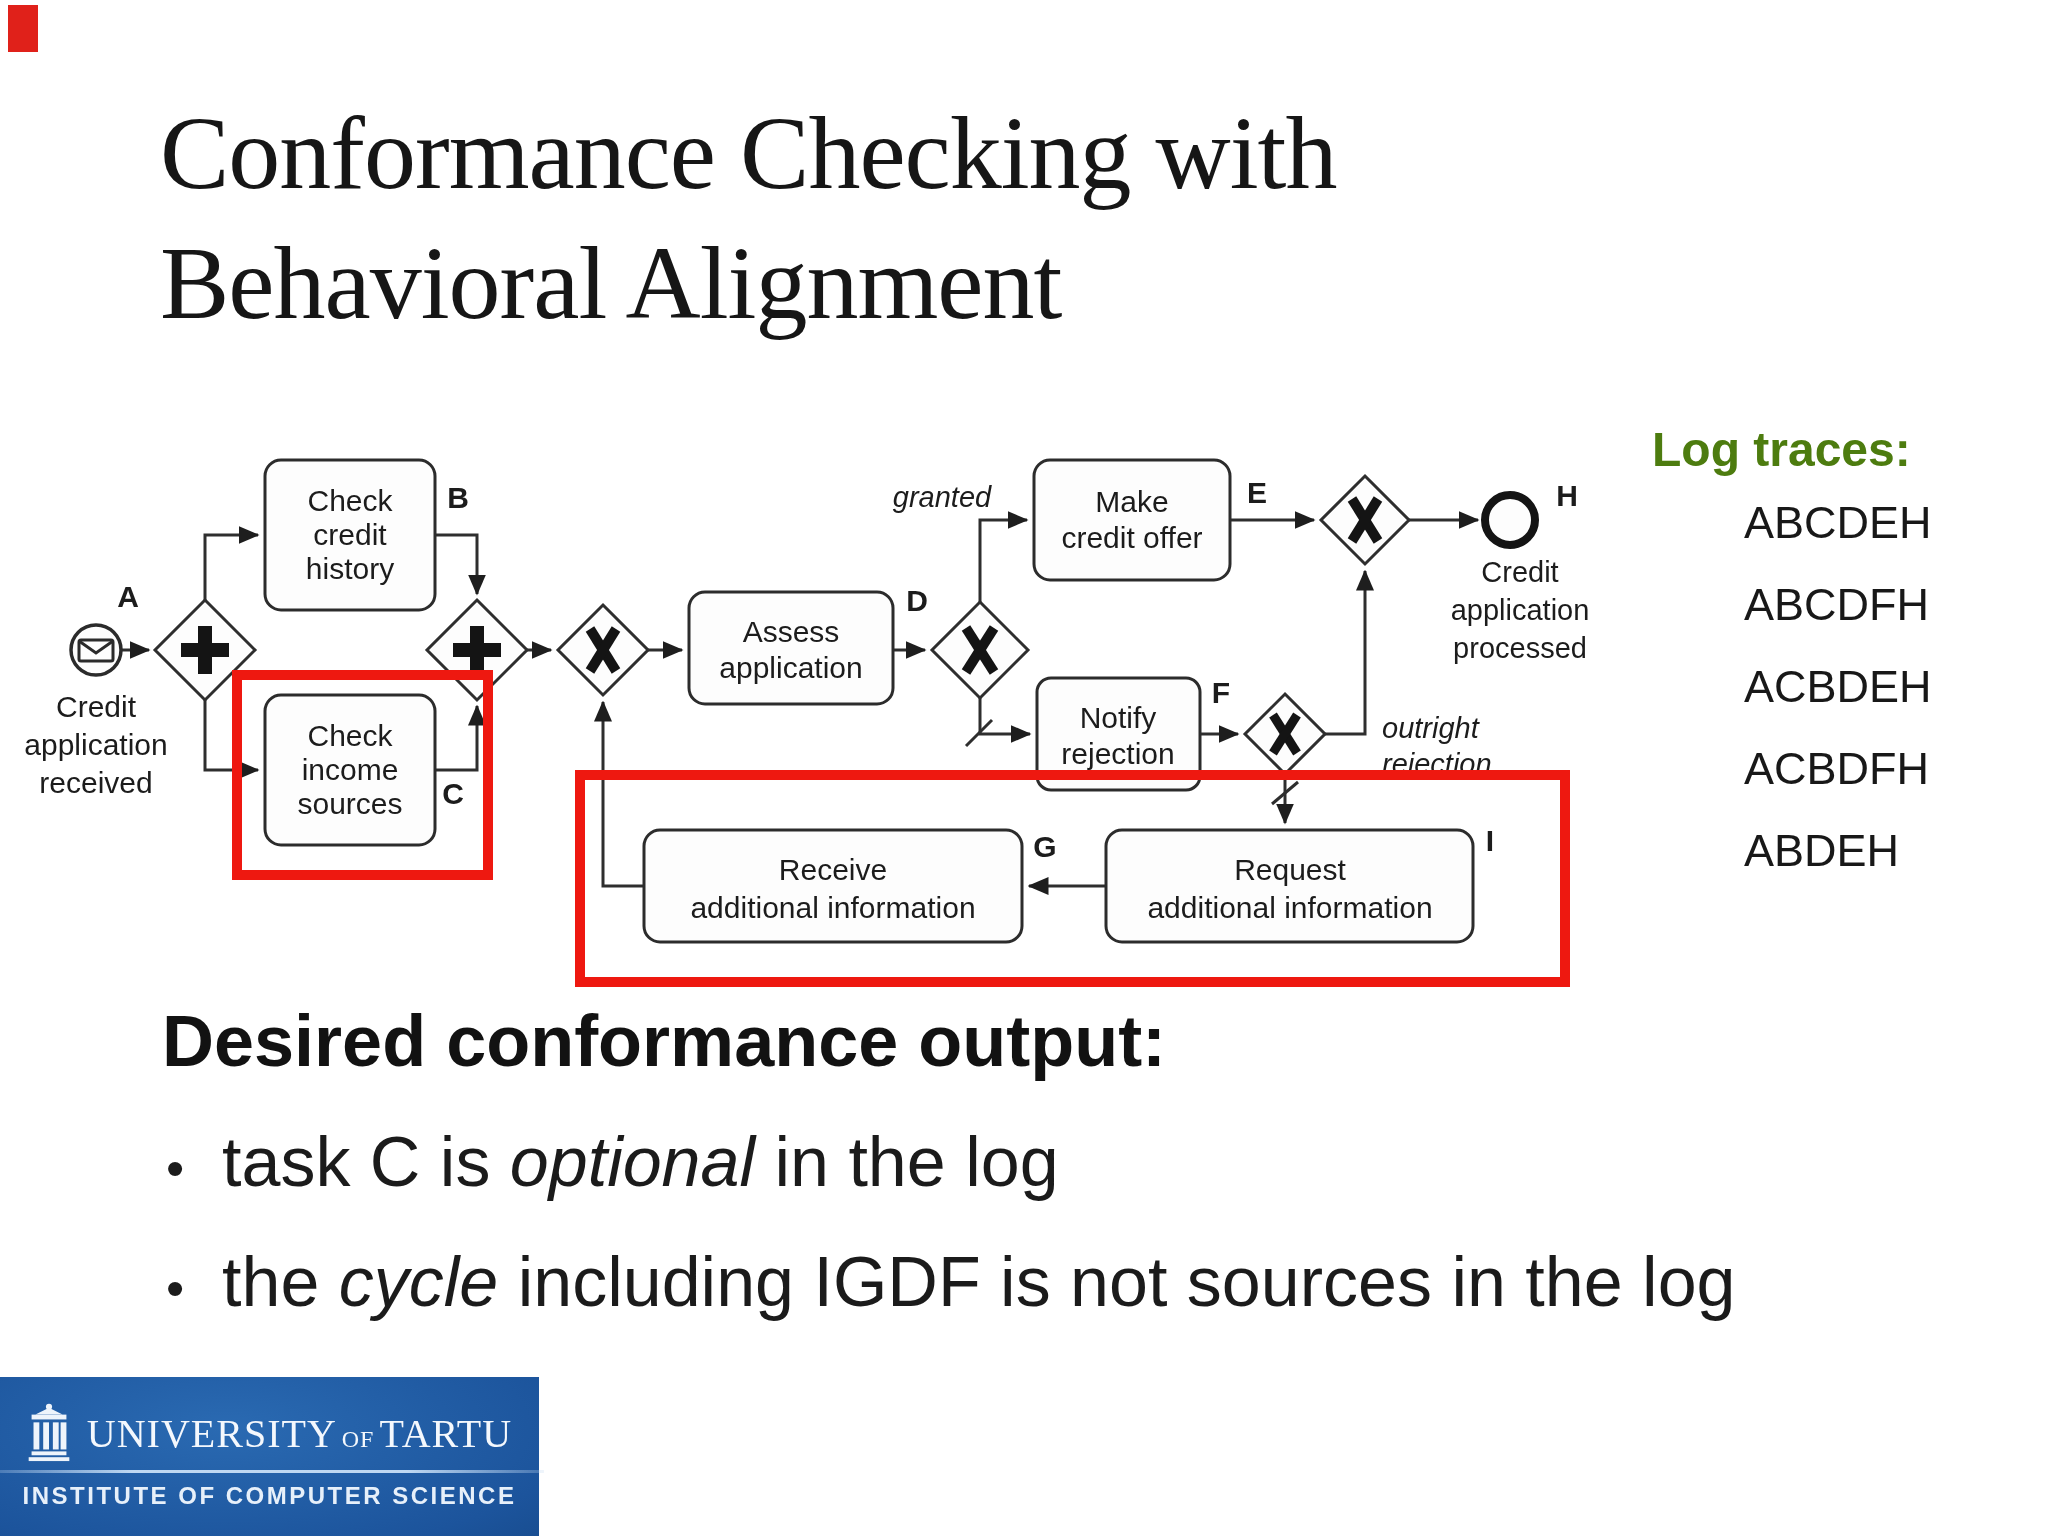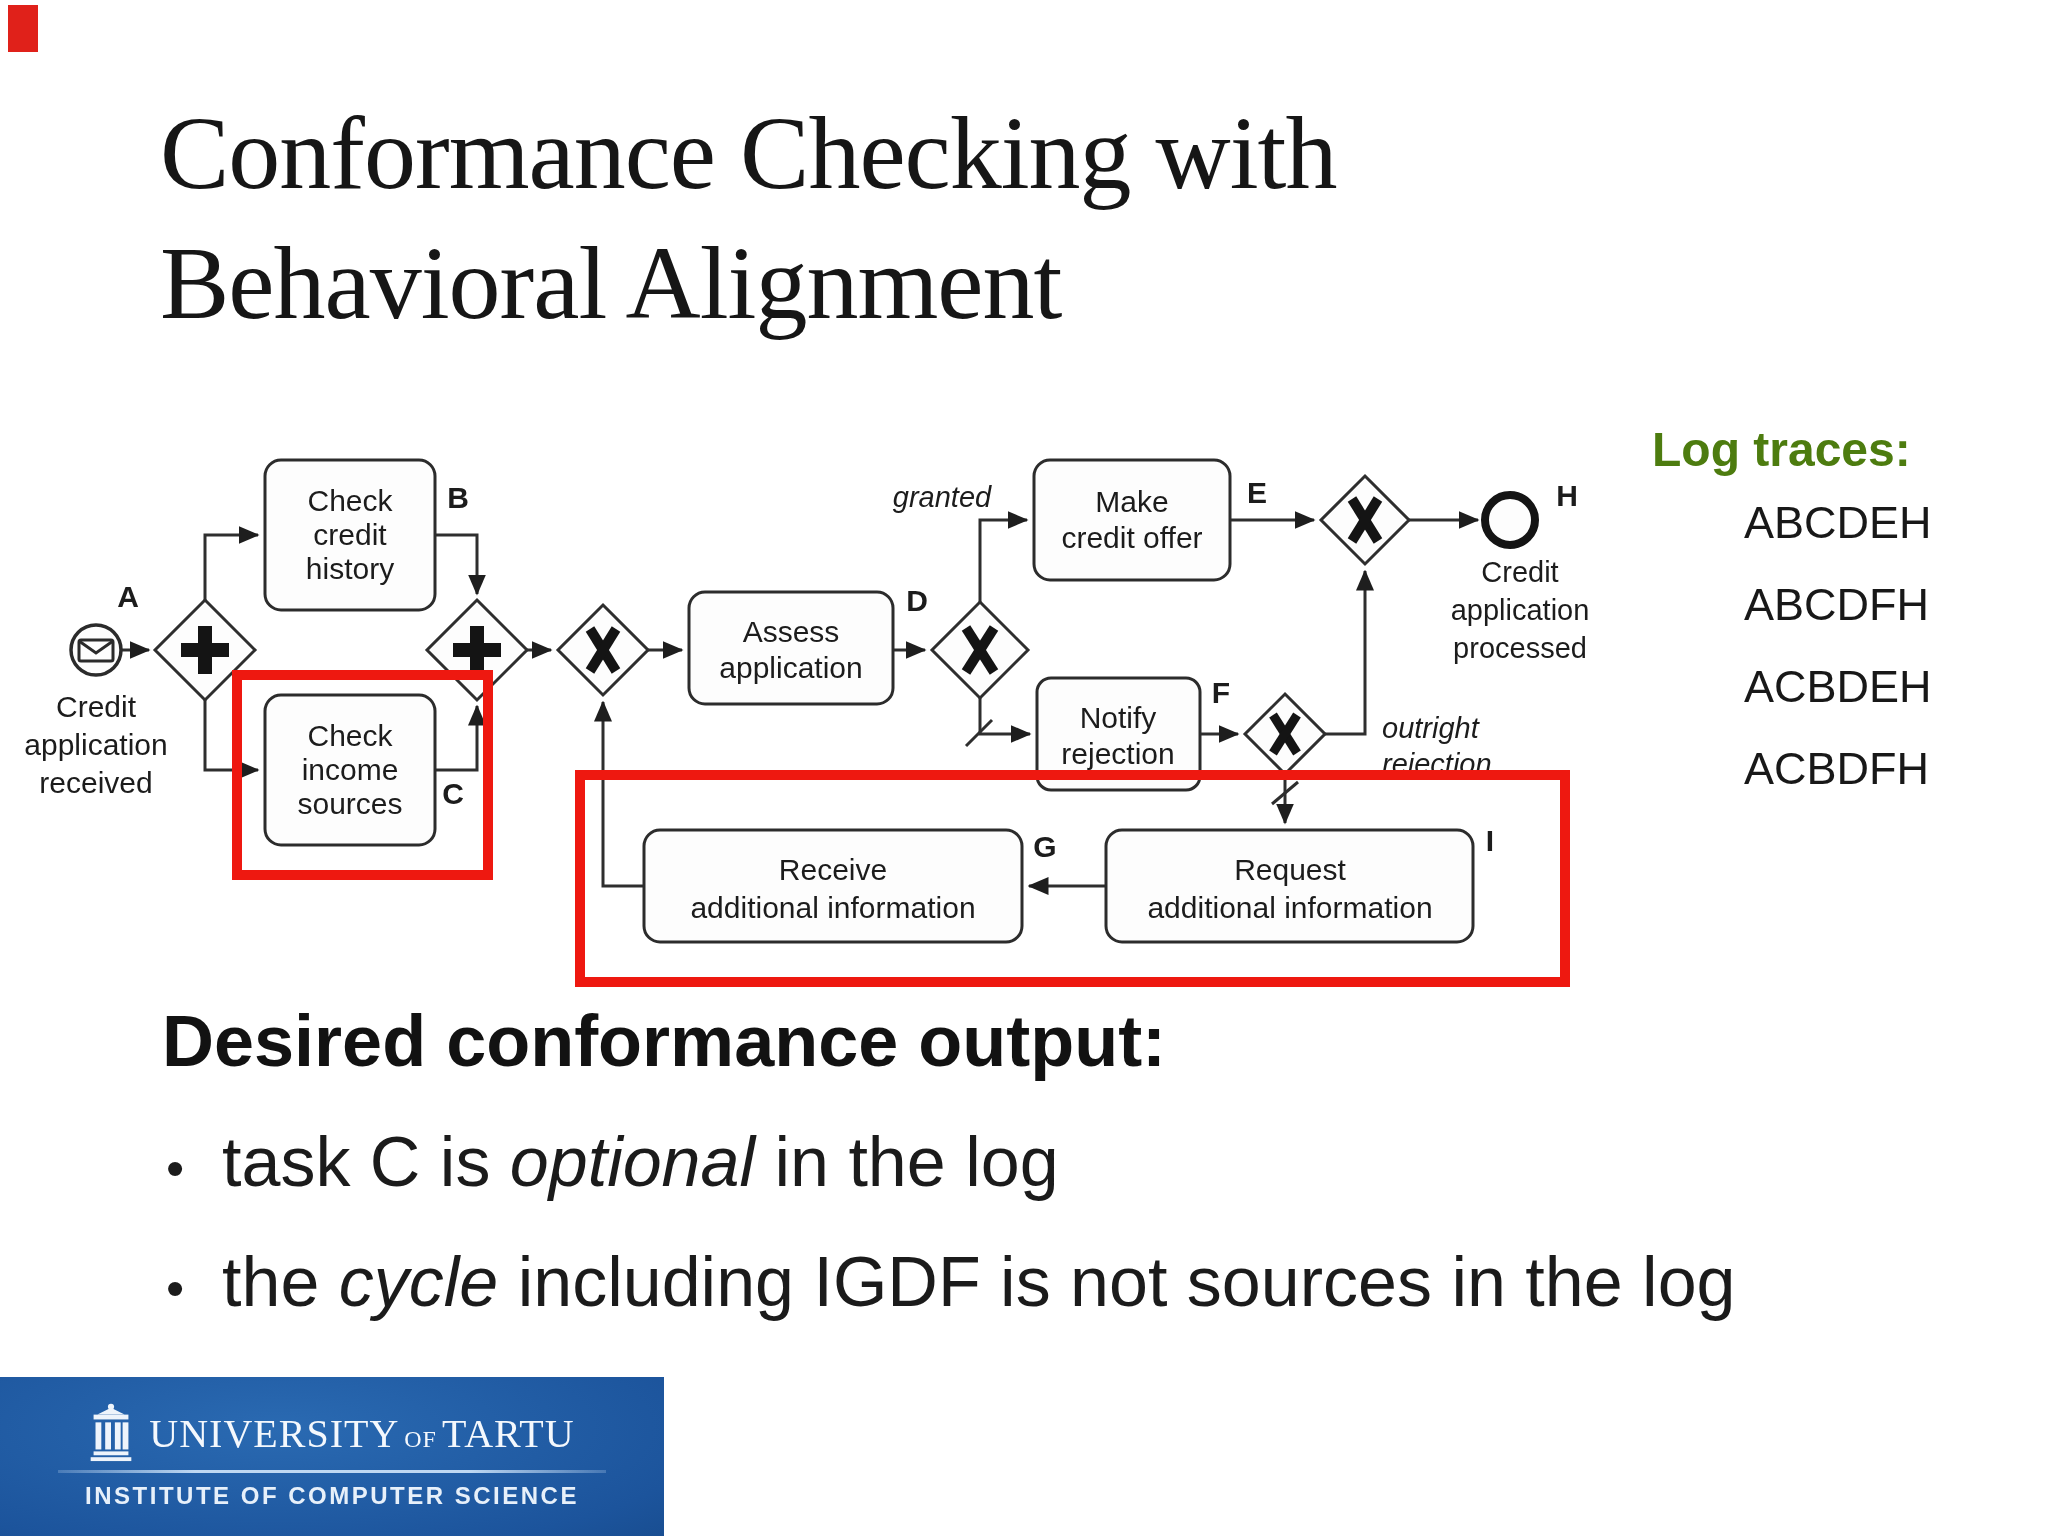--- a/index.html
+++ b/index.html
@@ -16,21 +16,21 @@
   .bullet.b1{top:1122px;}
   .bullet.b2{top:1242px;}
   .bullet i{font-style:italic;}
   svg.diagram{position:absolute;left:0;top:330px;}
   svg.diagram text{font-family:"Liberation Sans",sans-serif;fill:#1c1c1c;}
   .task-label{font-size:30px;}
   .event-label{font-size:30px;}
   .end-label{font-size:29px;}
   .tag{font-size:30px;font-weight:bold;fill:#b3282a;}
   .edge-label{font-size:29px;font-style:italic;fill:#1f1f1f;}
-  .logo{position:absolute;left:0;top:1377px;width:664px;height:159px;
+  .logo{position:absolute;left:0;top:1377px;width:539px;height:159px;
         background:radial-gradient(130% 160% at 42% 32%, #2a6ab2 0%, #1c549c 50%, #0e3a6f 100%);
         display:flex;align-items:center;justify-content:center;}
   .logo-inner{display:flex;flex-direction:column;align-items:center;}
   .logo-row{display:flex;align-items:center;}
   .logo-icon{margin-right:16px;}
   .logo-name{font-family:"Liberation Serif",serif;font-size:40px;letter-spacing:1px;color:#f4f8fd;white-space:nowrap;}
   .logo-of{font-size:24px;padding:0 5px;}
   .logo-divider{width:548px;height:3px;margin:7px 0 9px;
         background:linear-gradient(90deg,rgba(190,214,240,.25),#bfd8f2 25%,#bfd8f2 75%,rgba(190,214,240,.25));}
   .logo-sub{font-size:24px;font-weight:bold;letter-spacing:2.5px;color:#e7f0fa;white-space:nowrap;}
@@ -46,20 +46,21 @@
     <div>Conformance Checking with</div>
     <div>Behavioral Alignment</div>
   </div>
 
   <div class="log-heading">Log traces:</div>
   <div class="trace-list">
     <div>ABCDEH</div>
     <div>ABCDFH</div>
     <div>ACBDEH</div>
     <div>ACBDFH</div>
+    <div>ABDEH</div>
   </div>
 
   <svg class="diagram" width="1640" height="680" viewBox="0 0 1640 680">
     <defs>
       <marker id="ah" markerWidth="7" markerHeight="6" refX="6.5" refY="3" orient="auto">
         <path d="M0,0 L7,3 L0,6 Z" fill="#1e1e1e"></path>
       </marker>
     </defs>
 
     <g fill="none" stroke="#2e2e2e" stroke-width="3">

